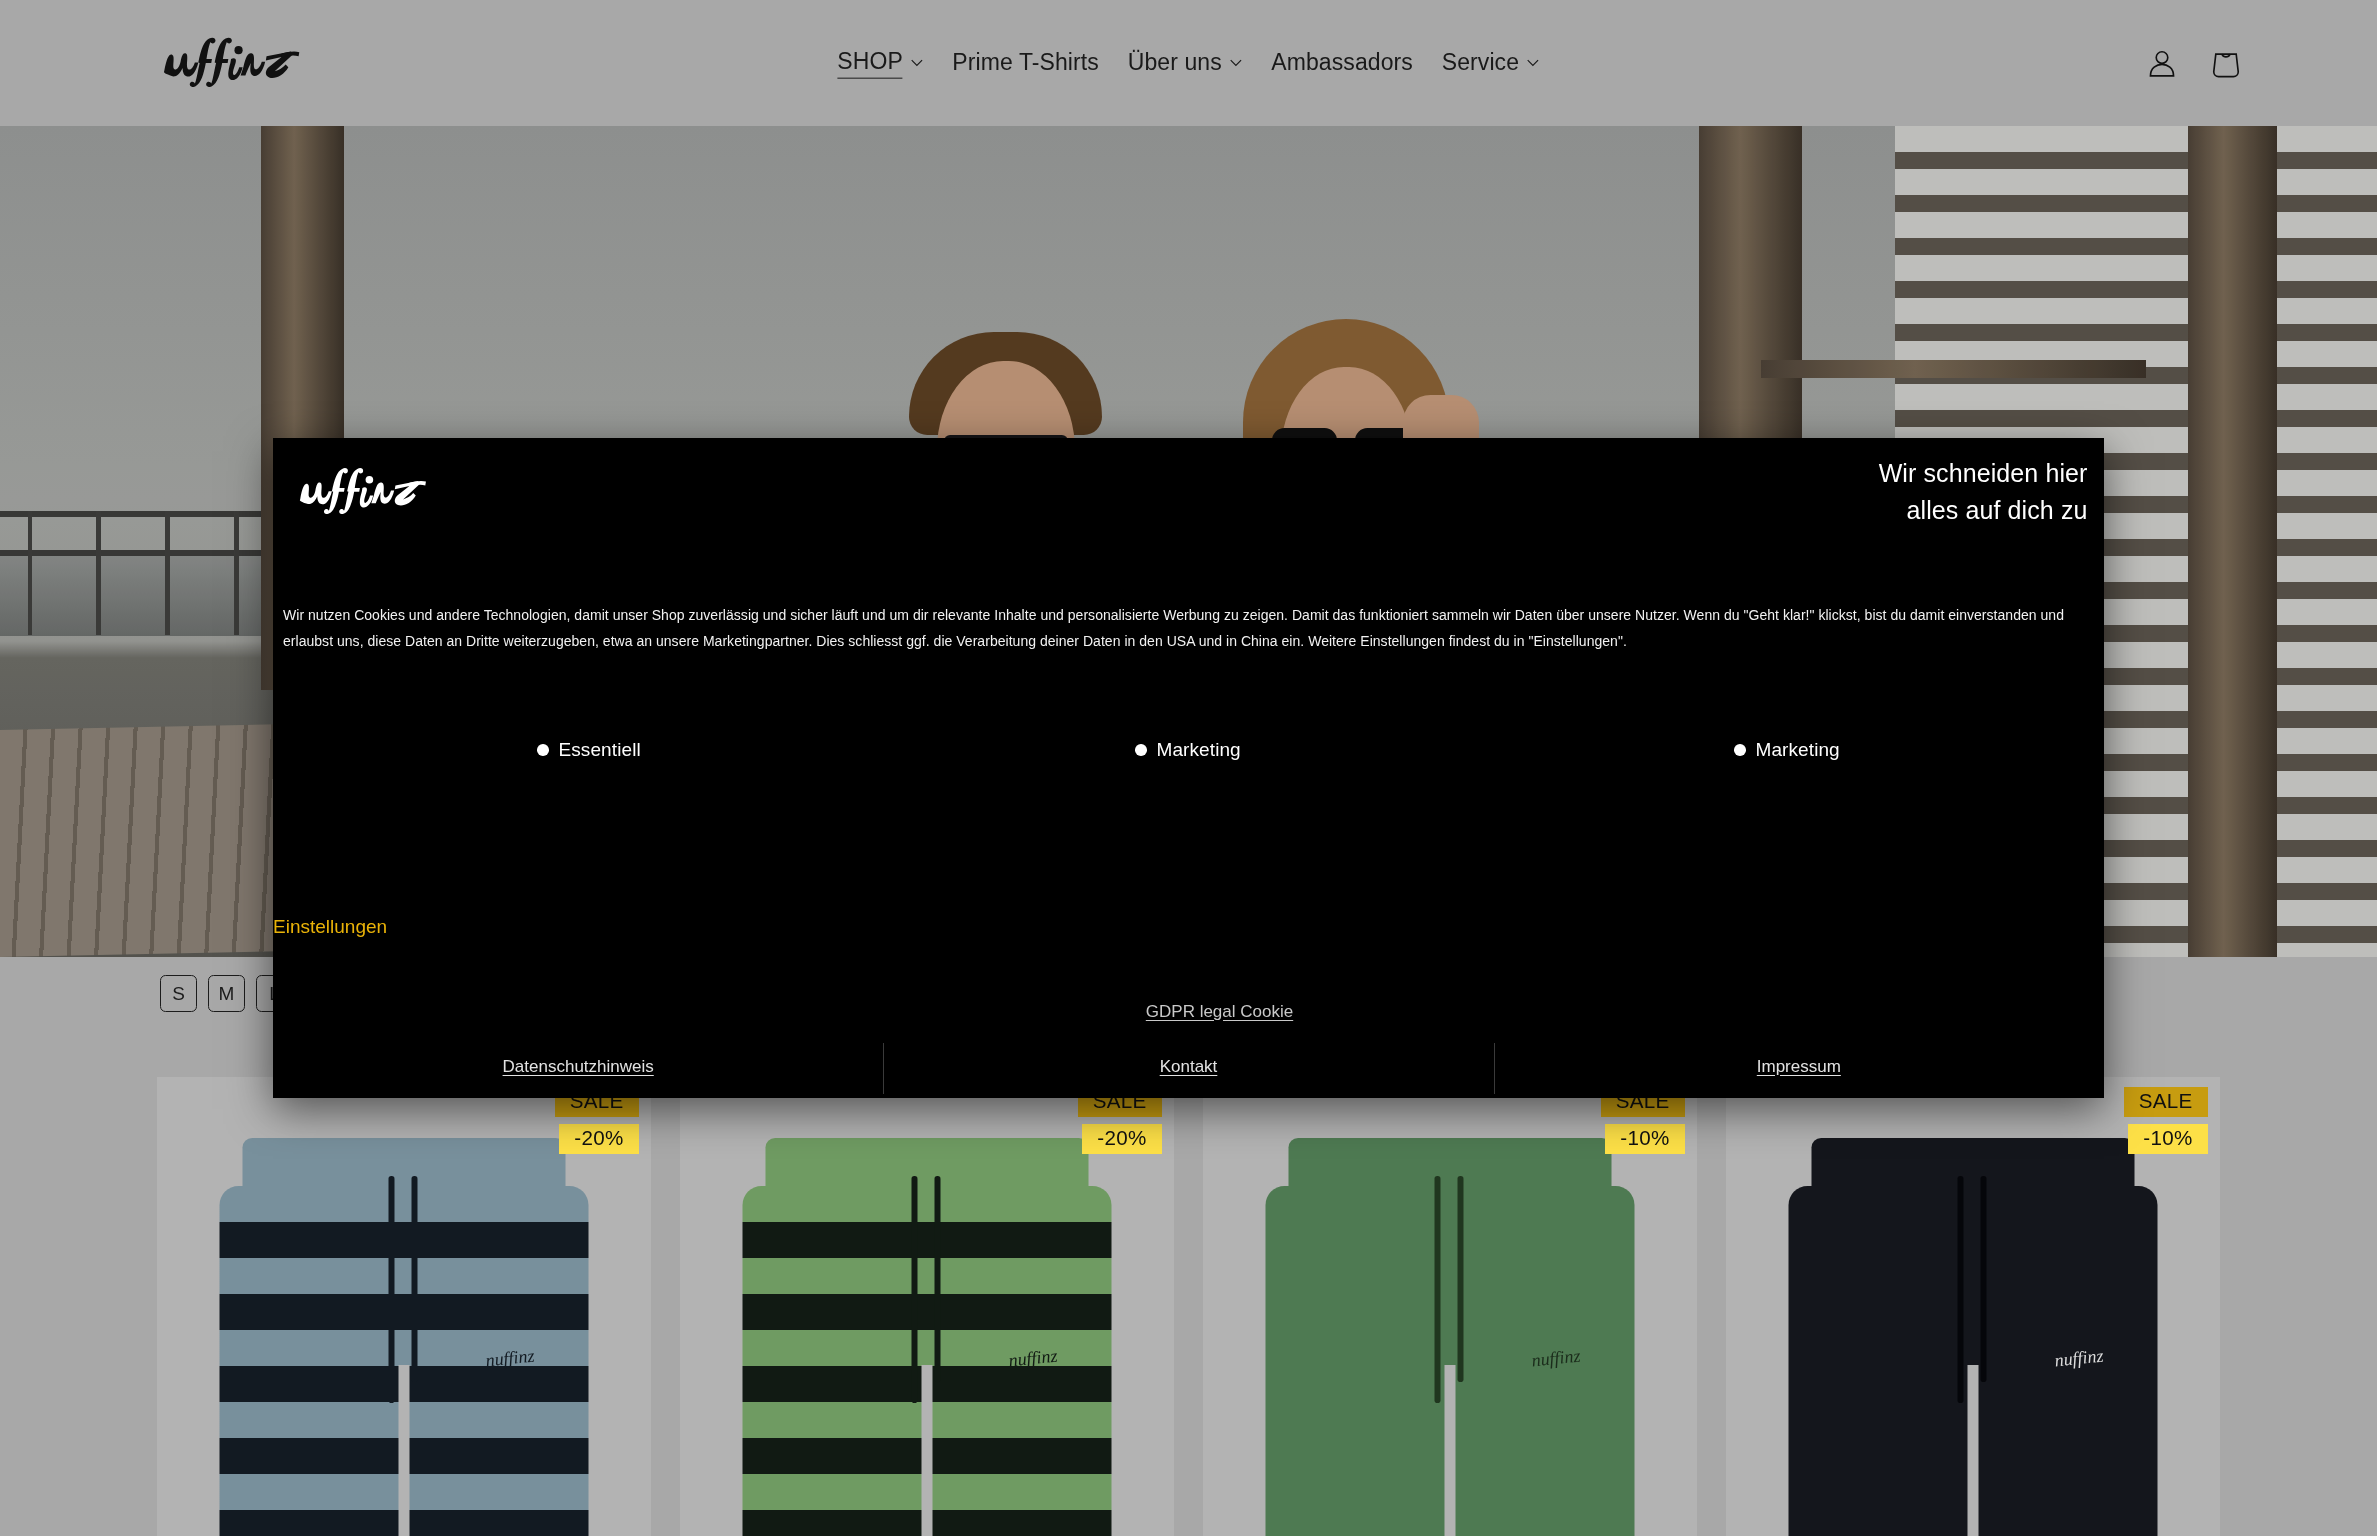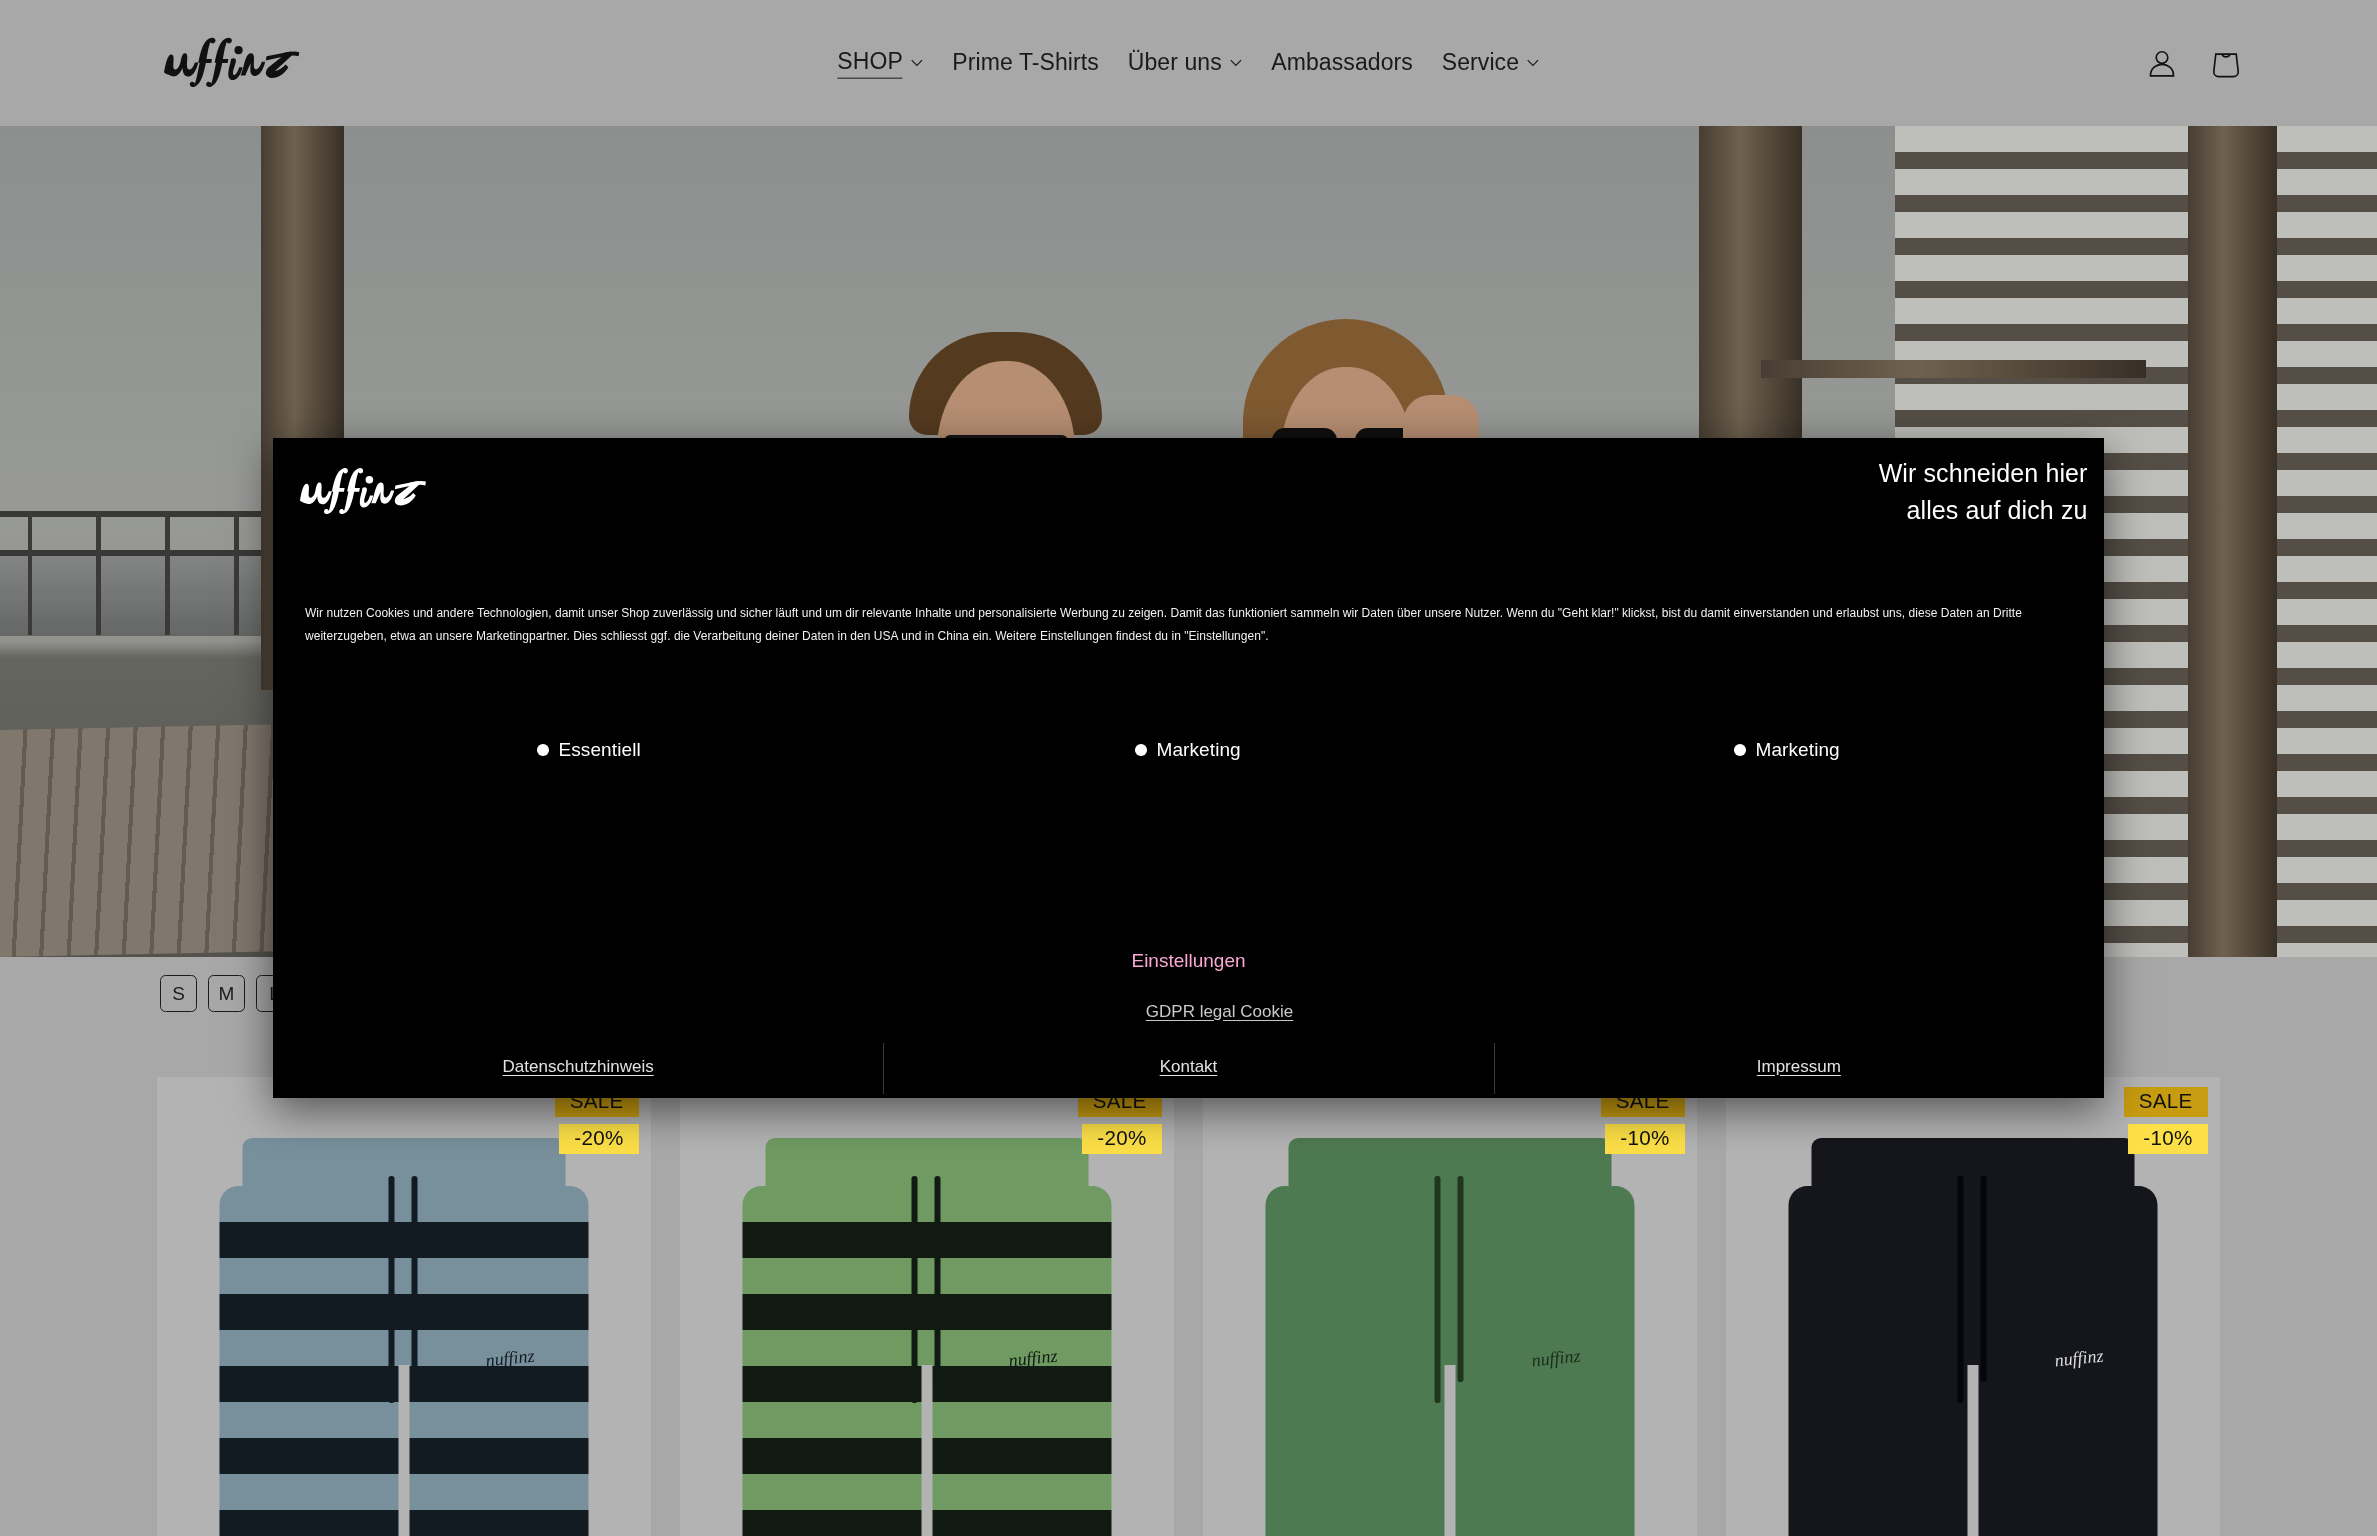--- a/index.html
+++ b/index.html
@@ -148,22 +148,22 @@
     position:absolute; left:0; top:0; width:100%; height:144px;
   }
   .cookie-logo { position:absolute; left:16.5px; top:22px; width:141px; height:54px; }
   .cookie-logo svg { width:100%; height:100%; display:block; }
   .cookie-tag {
     position:absolute; right:16.5px; top:16.5px;
     text-align:right; color:#fff; font-size:25px; line-height:1.48;
     letter-spacing:0.1px; width:427px;
   }
   .cookie-body {
-    position:absolute; left:32px; top:164px; width:1797px;
-    color:#f2f2f2; font-size:12px; line-height:1.88; letter-spacing:0.03px;
+    position:absolute; left:10px; top:164px; width:1797px;
+    color:#f2f2f2; font-size:14px; line-height:1.88; letter-spacing:0.03px;
   }
   .cookie-cats {
     position:absolute; left:16.5px; top:301px; width:1797px;
     display:flex;
   }
   .cat { flex:1; display:flex; align-items:center; justify-content:center; cursor:pointer; }
   .cat .dot {
     width:11.7px; height:11.7px; border-radius:50%; background:#fff;
     margin-right:9.6px; flex:none;
   }
@@ -171,22 +171,22 @@
 
   .accept-btn {
     position:absolute; left:85px; top:380px; width:1661px; height:54px;
     background:#fff; border:none; cursor:pointer;
     display:flex; align-items:center; justify-content:center;
     font-size:18px; color:#111; letter-spacing:0.8px;
     font-family:"Liberation Sans", sans-serif;
   }
 
   .settings-link {
-    position:absolute; left:0; top:512px; width:100%;
-    text-align:center; color:#f9a8d4; font-size:19px; cursor:pointer;
+    position:absolute; left:0; top:478px; width:100%;
+    color:#eab308; font-size:19px; cursor:pointer;
   }
   .gdpr-link {
     position:absolute; left:0; top:564px; width:100%;
     text-align:center; color:#c9c9c9; font-size:17px;
     cursor:pointer;
     margin-left:31px;
   }
   .gdpr-link span { text-decoration:underline; text-underline-offset:3.4px; }
 
   .cookie-foot {

